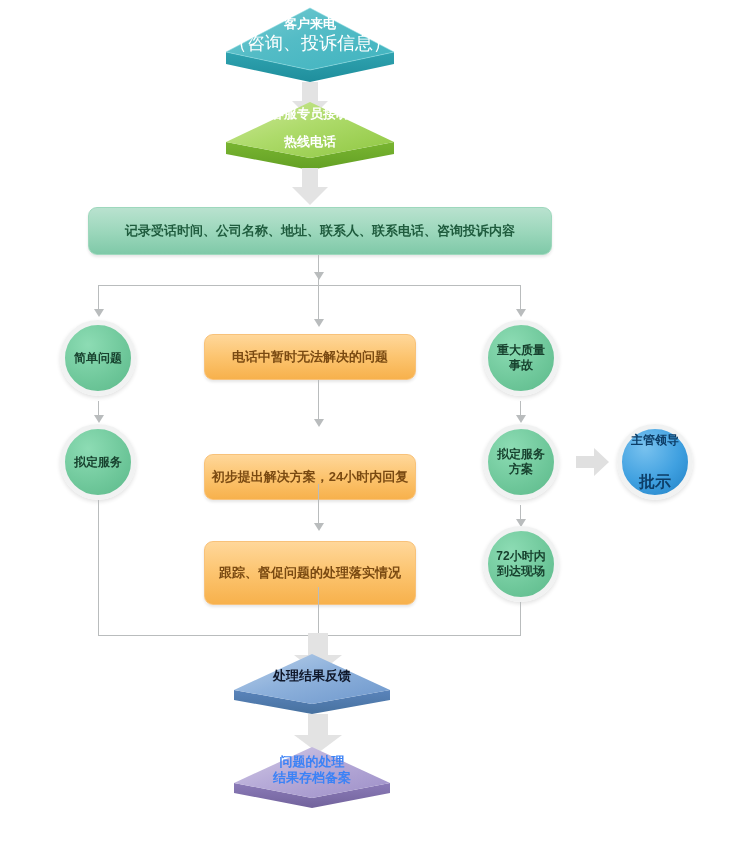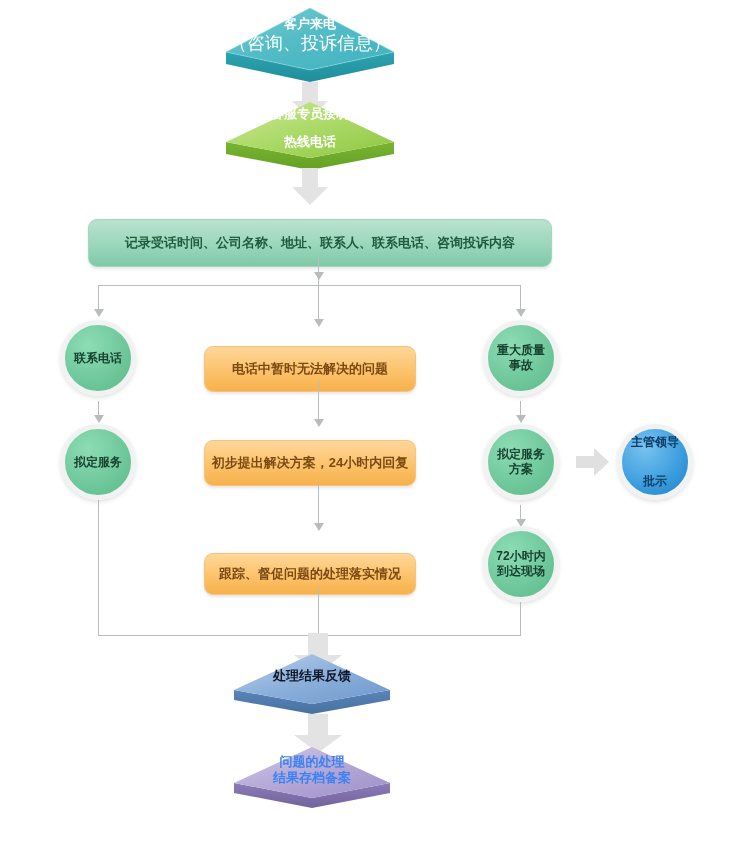--- a/index.html
+++ b/index.html
@@ -7,21 +7,21 @@
   #canvas{position:relative;width:732px;height:846px;overflow:hidden;background:#fff;}
 
   
   .diamond{position:absolute;}
   .diamond .label{position:absolute;left:0;top:0;width:100%;height:100%;
       display:flex;flex-direction:column;align-items:center;justify-content:center;
       font-weight:bold;line-height:1.25;z-index:5;pointer-events:none;}
 
   
   .rbox{position:absolute;border-radius:9px;display:flex;align-items:center;justify-content:center;
-      text-align:center;font-weight:bold;box-sizing:border-box;margin-top:12px;}
+      text-align:center;font-weight:bold;box-sizing:border-box;}
 
   
   .circle{position:absolute;border-radius:50%;display:flex;flex-direction:column;align-items:center;
       justify-content:center;text-align:center;font-weight:bold;line-height:1.25;box-sizing:border-box;}
 
   
   .ln{position:absolute;background:#b9bcbd;}
   .lnv{width:1px;}
   .lnh{height:1px;}
   .arrowhead{position:absolute;width:0;height:0;border-left:5px solid transparent;
@@ -104,21 +104,21 @@
   <div class="arrowhead" style="left:94px;top:309px;"></div>
   <div class="ln lnv" style="left:318px;top:285px;width:1px;height:36px;"></div>
   <div class="arrowhead" style="left:314px;top:319px;"></div>
   <div class="ln lnv" style="left:520px;top:285px;width:1px;height:26px;"></div>
   <div class="arrowhead" style="left:516px;top:309px;"></div>
   <div class="arrowhead" style="left:314px;top:272px;"></div>
 
   <div class="circle" style="left:60px;top:320px;width:76px;height:76px;
               background:radial-gradient(circle at 35% 30%,#8ddcb4 0%,#6ec79a 60%,#5cb98a 100%);
               border:5px solid #f1f2f2;box-shadow:0 2px 4px rgba(0,0,0,.12);">
-    <span style="color:#17412e;font-size:12px;">联系电话</span>
+    <span style="color:#17412e;font-size:12px;">简单问题</span>
   </div>
 
   <div class="rbox" style="left:204px;top:334px;width:212px;height:46px;
               background:linear-gradient(180deg,#ffd79a 0%,#fcc46f 50%,#f7b14c 100%);
               border:1px solid #f8c27a;box-shadow:0 2px 3px rgba(0,0,0,.10);font-family:Liberation Mono, monospace;">
     <span style="color:#7a4a12;font-size:13px;">电话中暂时无法解决的问题</span>
   </div>
 
   <div class="circle" style="left:483px;top:320px;width:76px;height:76px;
               background:radial-gradient(circle at 35% 30%,#8ddcb4 0%,#6ec79a 60%,#5cb98a 100%);
@@ -133,21 +133,21 @@
   <div class="arrowhead" style="left:314px;top:419px;"></div>
   <div class="ln lnv" style="left:520px;top:401px;width:1px;height:20px;"></div>
   <div class="arrowhead" style="left:516px;top:415px;"></div>
 
   <div class="circle" style="left:60px;top:424px;width:76px;height:76px;
               background:radial-gradient(circle at 35% 30%,#8ddcb4 0%,#6ec79a 60%,#5cb98a 100%);
               border:5px solid #f1f2f2;box-shadow:0 2px 4px rgba(0,0,0,.12);">
     <span style="color:#17412e;font-size:12px;">拟定服务</span>
   </div>
 
-  <div class="rbox" style="left:204px;top:428px;width:212px;height:46px;
+  <div class="rbox" style="left:204px;top:454px;width:212px;height:46px;
               background:linear-gradient(180deg,#ffd79a 0%,#fcc46f 50%,#f7b14c 100%);
               border:1px solid #f8c27a;box-shadow:0 2px 3px rgba(0,0,0,.10);">
     <span style="color:#7a4a12;font-size:13px;">初步提出解决方案，24小时内回复</span>
   </div>
 
   <div class="circle" style="left:483px;top:424px;width:76px;height:76px;
               background:radial-gradient(circle at 35% 30%,#8ddcb4 0%,#6ec79a 60%,#5cb98a 100%);
               border:5px solid #f1f2f2;box-shadow:0 2px 4px rgba(0,0,0,.12);">
     <span style="color:#17412e;font-size:12px;">拟定服务</span>
     <span style="color:#17412e;font-size:12px;">方案</span>
@@ -156,29 +156,29 @@
   <div class="blockarrow" style="left:576px;top:447px;width:34px;height:30px;">
     <svg width="34" height="30" viewBox="0 0 34 30">
         <polygon points="0,9 18,9 18,1 33,15 18,29 18,21 0,21" fill="#e0e0e0"></polygon>
       </svg>
   </div>
 
   <div class="circle" style="left:617px;top:424px;width:76px;height:76px;
               background:radial-gradient(circle at 35% 28%,#79c2ef 0%,#3fa0e0 55%,#1f7fc4 100%);
               border:5px solid #f1f2f2;box-shadow:0 2px 4px rgba(0,0,0,.12);">
     <span style="color:#0d3d66;font-size:12px;">主管领导</span>
-    <span style="color:#0d3d66;font-size:12px;margin-top:24px;">批示</span>
+    <span style="color:#0d3d66;font-size:16px;margin-top:24px;">批示</span>
   </div>
 
   <div class="ln lnv" style="left:318px;top:484px;width:1px;height:44px;"></div>
   <div class="arrowhead" style="left:314px;top:523px;"></div>
   <div class="ln lnv" style="left:520px;top:505px;width:1px;height:20px;"></div>
   <div class="arrowhead" style="left:516px;top:519px;"></div>
 
-  <div class="rbox" style="left:204px;top:541px;width:212px;height:42px;
+  <div class="rbox" style="left:204px;top:541px;width:212px;height:64px;
               background:linear-gradient(180deg,#ffd79a 0%,#fcc46f 50%,#f7b14c 100%);
               border:1px solid #f8c27a;box-shadow:0 2px 3px rgba(0,0,0,.10);">
     <span style="color:#7a4a12;font-size:13px;">跟踪、督促问题的处理落实情况</span>
   </div>
 
   <div class="circle" style="left:483px;top:526px;width:76px;height:76px;
               background:radial-gradient(circle at 35% 30%,#8ddcb4 0%,#6ec79a 60%,#5cb98a 100%);
               border:5px solid #f1f2f2;box-shadow:0 2px 4px rgba(0,0,0,.12);">
     <span style="color:#17412e;font-size:12px;">72小时内</span>
     <span style="color:#17412e;font-size:12px;">到达现场</span>

